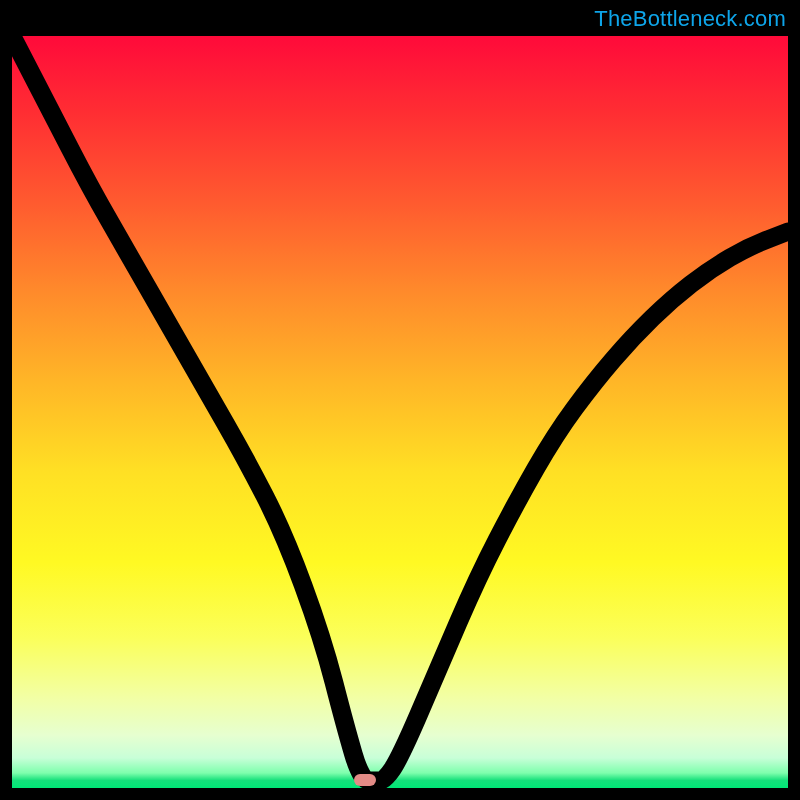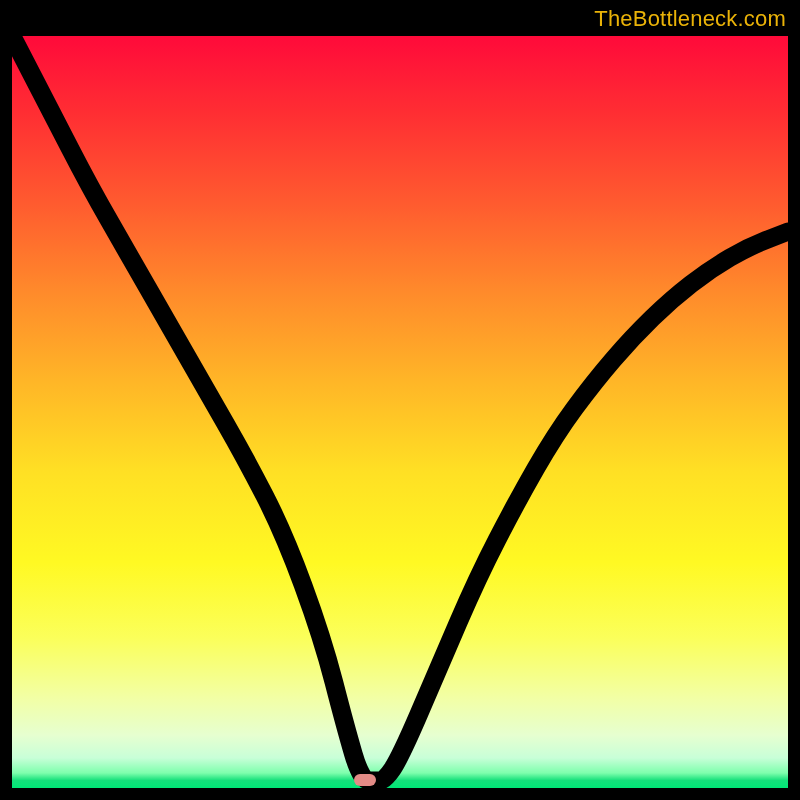--- a/index.html
+++ b/index.html
@@ -62,21 +62,21 @@
     width: 22px;
     height: 12px;
     border-radius: 6px;
     background: #e38b86; 
     transform: translate(-50%, -50%);
   }
   .watermark {
     position: absolute;
     top: 6px;
     right: 14px;
-    color: #eab308;
+    color: #0ea5e9;
     font-size: 22px;
     letter-spacing: 0.2px;
     user-select: none;
   }
 </style>
 </head>
 <body>
 
 <div class="container">
 

